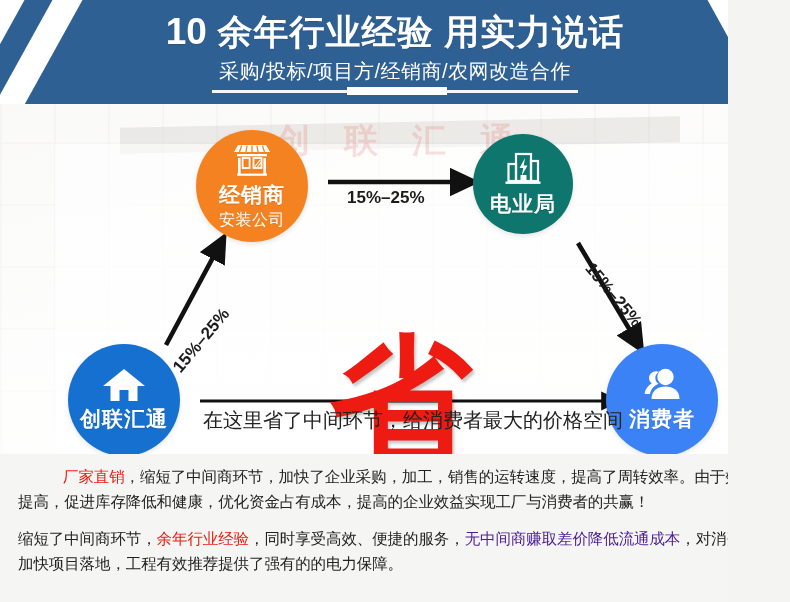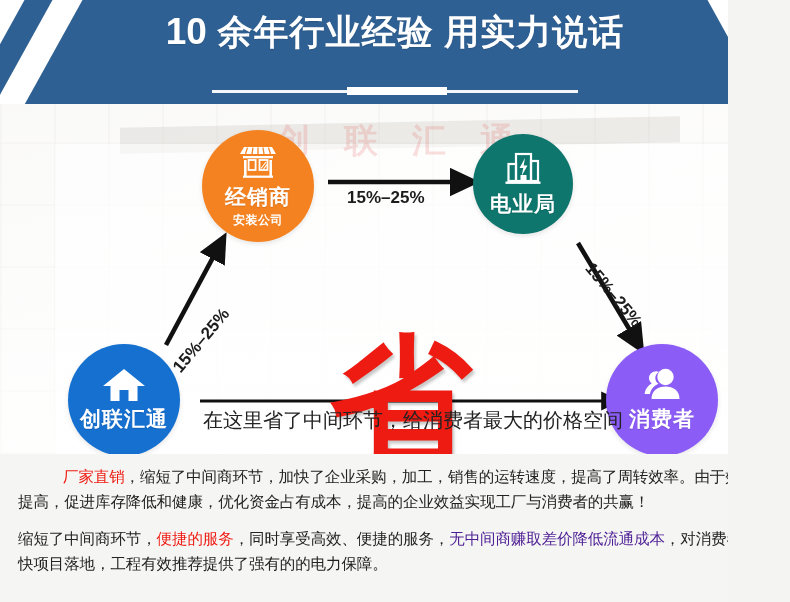--- a/index.html
+++ b/index.html
@@ -140,27 +140,27 @@
   }
   .node .node-icon { display: block; line-height: 0; }
   .node .node-label {
     font-size: 21px;
     font-weight: bold;
     letter-spacing: 1px;
     margin-top: 3px;
     text-shadow: 0 1px 1px rgba(0,0,0,.12);
   }
   .node .node-sub {
-    font-size: 12px;
-    font-weight: bold;
+    font-size: 16px;
+    font-weight: normal;
     letter-spacing: .5px;
     margin-top: 1px;
   }
 
-  #node-dealer   { left: 202px; top: 26px;  width: 112px; height: 112px; background: #f58220; }
+  #node-dealer   { left: 196px; top: 26px;  width: 112px; height: 112px; background: #f58220; }
   #node-power    { left: 472px; top: 130px; width: 96px;  height: 96px;  background: #f58220;
                     }
   #node-company  { left: 68px;  top: 240px; width: 112px; height: 112px; background: #1570d0; }
   #node-consumer { left: 606px; top: 240px; width: 112px; height: 112px; background: #1570d0; }
 
   
   #node-power { left: 473px; top: 30px; width: 100px; height: 100px; }
 
   
   .arrow-svg { position: absolute; left: 0; top: 0; width: 790px; height: 350px; overflow: visible; }
@@ -219,20 +219,21 @@
       <div class="stripe l1"></div>
       <div class="stripe l2"></div>
       <div class="stripe r1"></div>
       <div class="stripe r2"></div>
     </div>
     <div class="banner-inner">
       <div class="banner-title">
         <span class="num">10</span>
         <span>余年行业经验 用实力说话</span>
       </div>
+      <div class="banner-sub">采购/投标/项目方/经销商/农网改造合作</div>
     </div>
     <div class="banner-rule"></div>
     <div class="banner-rule-mid"></div>
   </div>
 
   <div class="stage">
 
     <div class="bg-photo">
       <div class="bg-roof"></div>
     </div>
@@ -291,21 +292,21 @@
 
     <div class="node" id="node-company" style="background: rgb(21, 112, 208);">
       <span class="node-icon">
         <svg width="44" height="34" viewBox="0 0 44 34" fill="none">
           <path d="M22 1 L43 18 H35.5 V33 H26.5 V22 H17.5 V33 H8.5 V18 H1 Z" fill="#ffffff"></path>
         </svg>
       </span>
       <span class="node-label">创联汇通</span>
     </div>
 
-    <div class="node" id="node-consumer" style="background: #8b5cf6;">
+    <div class="node" id="node-consumer" style="background: #3b82f6;">
       <span class="node-icon">
         <svg width="46" height="34" viewBox="0 0 46 34" fill="none">
           <circle cx="26.5" cy="9" r="8.2" fill="#ffffff"></circle>
           <path d="M12.5 31 C12.5 22.5 19 18.6 26.5 18.6 C34 18.6 40.5 22.5 40.5 31 Z" fill="#ffffff"></path>
           <path d="M17.5 3.2 C13 3.2 10 6.2 10 10 C10 12.3 11.1 14.2 12.8 15.4 C9 17.4 6.2 21 5.6 26 L11 26 C12 20.6 15.6 17.3 19.6 15.8 C17.6 14.7 16.3 12.6 16.3 10 C16.3 7.4 17.8 5.1 20 4 C19.2 3.5 18.4 3.2 17.5 3.2 Z" fill="#ffffff"></path>
         </svg>
       </span>
       <span class="node-label">消费者</span>
     </div>
 
@@ -314,17 +315,17 @@
     <div class="arrow-label" id="label-right">15%–25%</div>
     <div class="arrow-label" id="label-bottom">在这里省了中间环节，给消费者最大的价格空间</div>
 
   </div>
 
   <div class="footer">
     <p class="para">
       <span class="hl" style="color: rgb(238, 27, 18); margin-left: 45px;">厂家直销</span><span>，缩短了中间商环节，加快了企业采购，加工，销售的运转速度，提高了周转效率。由于效率的提高，促进库存降低和健康，优化资金占有成本，提高的企业效益实现工厂与消费者的共赢！</span>
     </p>
     <p class="para">
-      <span>缩短了中间商环节，</span><span class="hl" style="color: rgb(238, 27, 18);">便捷的服务</span><span>，同时享受高效、便捷的服务，</span><span class="hl" style="color: #4c1d95;">无中间商赚取差价降低流通成本</span><span>，对消费者加快项目落地，工程有效推荐提供了强有的的电力保障。</span>
+      <span>缩短了中间商环节，</span><span class="hl" style="color: rgb(238, 27, 18);">余年行业经验</span><span>，同时享受高效、便捷的服务，</span><span class="hl" style="color: #4c1d95;">无中间商赚取差价降低流通成本</span><span>，对消费者加快项目落地，工程有效推荐提供了强有的的电力保障。</span>
     </p>
   </div>
 
 </div>
 
 </body></html>

